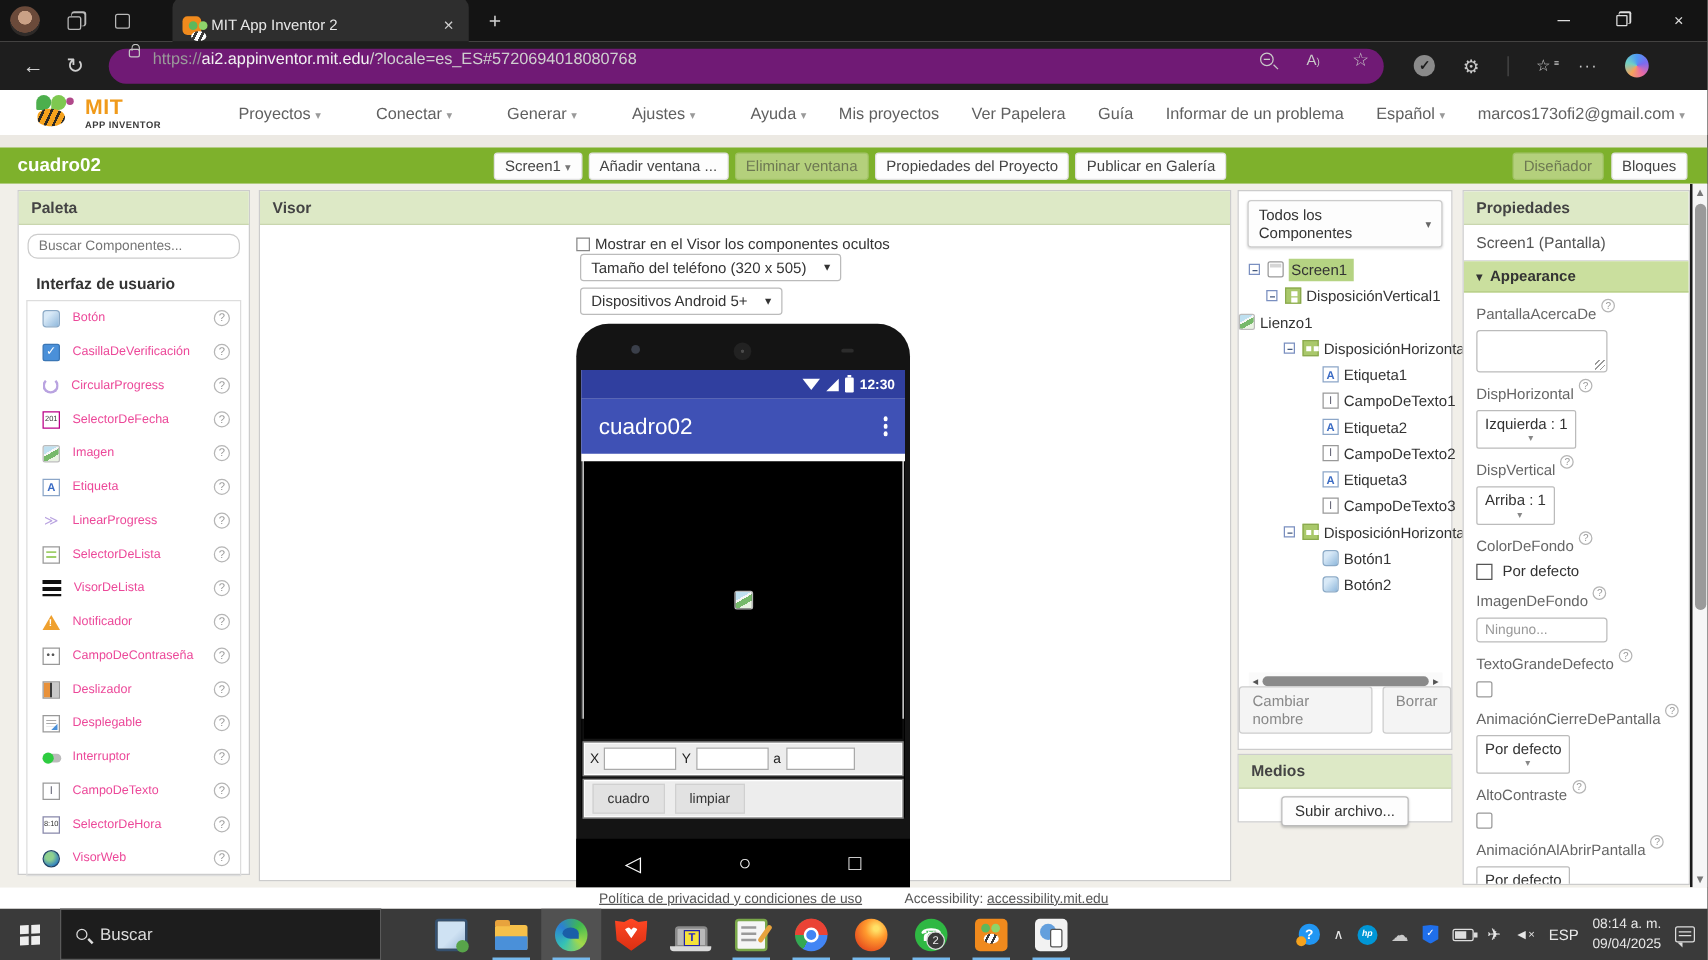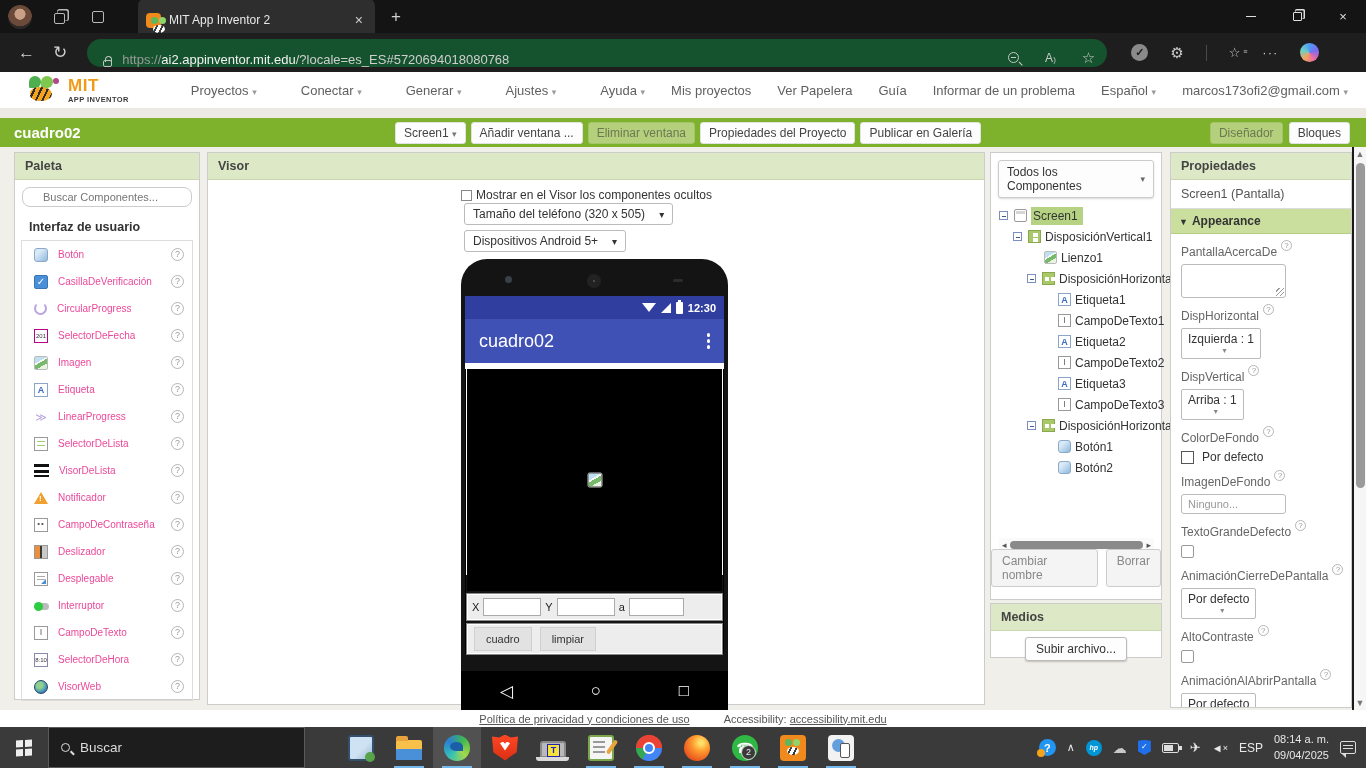--- a/index.html
+++ b/index.html
@@ -18,21 +18,21 @@
   .tab-title { color:#e8e8e8; font-size:12px; flex:1; margin-left:8px; white-space:nowrap; overflow:hidden; }
   .tab-close { color:#cfcfcf; font-size:14px; padding:0 4px; }
   .newtab { color:#cfcfcf; font-size:17px; margin-left:16px; }
   .wincontrols { margin-left:auto; display:flex; height:100%; }
   .winbtn { width:46px; height:100%; display:flex; align-items:center; justify-content:center; color:#dedede; font-size:13px; }
   .minline { width:10px; height:1.4px; background:#dedede; }
   .restoresq { width:9px; height:9px; border:1.2px solid #dedede; border-radius:1px; box-shadow:2px -2px 0 -0.5px #141414, 2.5px -2.5px 0 0.5px #dedede; }
 
   .addrbar { position:absolute; left:0; top:33px; width:1366px; height:39px; background:#1e1e1e; display:flex; align-items:center; }
   .nav-ico { color:#cfcfcf; font-size:17px; margin-left:18px; }
-  .urlpill { margin-left:20px; width:1020px; height:28px; background:#14532d; border-radius:14px; display:flex; align-items:flex-end; padding:0 12px; }
+  .urlpill { margin-left:20px; width:1020px; height:28px; background:#701a75; border-radius:14px; display:flex; align-items:flex-start; padding:0 12px; }
   .lock { width:9px; height:7px; border:1.3px solid #c3c3c3; border-radius:2px; position:relative; margin:0 10px 0 4px; }
   .lock::before { content:""; position:absolute; left:1px; top:-5px; width:5px; height:5px; border:1.3px solid #c3c3c3; border-bottom:none; border-radius:4px 4px 0 0; }
   .url { font-size:13px; color:#9a9a9a; white-space:nowrap; }
   .url b { color:#f2f2f2; font-weight:normal; }
   .url span.path { color:#cfcfcf; }
   .pill-right { margin-left:auto; display:flex; align-items:center; gap:26px; color:#c9c9c9; }
   .zoomout { width:11px; height:11px; border:1.4px solid #c9c9c9; border-radius:50%; position:relative; }
   .zoomout::before { content:""; position:absolute; left:2px; top:4px; width:5px; height:1.3px; background:#c9c9c9; }
   .zoomout::after { content:""; position:absolute; left:9px; top:10px; width:5px; height:1.4px; background:#c9c9c9; transform:rotate(45deg); }
   .readaloud { font-size:12px; color:#c9c9c9; }
@@ -72,21 +72,21 @@
   .gbtn.dis { background:#b4d07c; border-color:#a3c468; color:#6d7852; }
   .gb-right { position:absolute; right:16px; display:flex; gap:6px; }
 
   
   .workspace { position:absolute; left:0; top:147px; width:1366px; height:563px; background:#f1efe9; overflow:hidden; }
   .panel { position:absolute; background:#fff; border:1px solid #ccc; }
   .phead { background:#dde9c6; border-bottom:1px solid #c9d6ae; font-size:12.5px; font-weight:bold; color:#444; padding:6px 10px; }
 
   
   .palette { left:14px; top:5px; width:186px; height:548px; }
-  .pal-search { width:170px; margin:7px 7px 4px 7px; border:1px solid #ccc; border-radius:8px; font-size:11px; color:#999; padding:3px 20px; outline:none; }
+  .pal-search { width:170px; margin:7px 7px 4px 7px; border:1px solid #ccc; border-radius:8px; font-size:11px; color:#999; padding:3px 8px; outline:none; }
   .pal-section { font-size:12.5px; font-weight:bold; color:#333; padding:9px 10px 6px 14px; }
   .pal-list { margin:0 6px; border:1px solid #ddd; }
   .pal-item { display:flex; align-items:center; height:27px; padding:0 8px 0 12px; }
   .pal-label { font-size:10px; color:#ec4899; margin-left:10px; flex:1; white-space:nowrap; overflow:hidden; }
   .help { width:13px; height:13px; border:1px solid #b5b5b5; border-radius:50%; color:#999; font-size:9px; line-height:11px; text-align:center; flex:none; }
 
   
   .ci { width:14px; height:14px; flex:none; position:relative; display:inline-block; }
   .ci-button { background:linear-gradient(135deg,#d8e9f7 30%,#8fb8dc); border:1px solid #8aa9c6; border-radius:3px; }
   .ci-checkbox { background:#4a90d9; border:1px solid #3a76b5; border-radius:2px; color:#fff; font-size:10px; line-height:12px; text-align:center; }
@@ -158,21 +158,21 @@
   .components { left:990px; top:5px; width:172px; height:448px; }
   .allcomp { margin:7px; display:inline-flex; align-items:center; background:#fdfdfd; border:1px solid #ccc; border-radius:3px; box-shadow:0 1px 2px rgba(0,0,0,0.15); font-size:12px; color:#333; padding:4px 8px; }
   .allcomp .car { margin-left:6px; font-size:9px; color:#666; }
   .trow { display:flex; align-items:center; height:21px; font-size:12px; color:#333; }
   .tw { width:9px; height:9px; border:1px solid #7a8fc0; background:#fff; position:relative; margin-right:6px; flex:none; }
   .tw::after { content:""; position:absolute; left:1.5px; right:1.5px; top:3.5px; height:1.5px; background:#44597e; }
   .trow .ci { margin-right:4px; width:13px; height:13px; }
   .tlabel { white-space:nowrap; }
   .tlabel.sel { background:#b5d382; padding:2px 5px 2px 2px; }
   .d0 { padding-left:8px; } .d1 { padding-left:22px; } .d2 { padding-left:36px; } .d3 { padding-left:67px; }
-  .d2leaf { padding-left:53px; }
+  .d2leaf { }
   .hscroll { position:absolute; left:8px; bottom:48px; width:155px; height:13px; background:#fafafa; display:flex; align-items:center; }
   .hscroll .arr { font-size:9px; color:#555; padding:0 3px; }
   .hthumb { flex:1; height:8px; background:#8a8a8a; border-radius:4px; }
   .comp-btns { position:absolute; left:0; bottom:12px; width:100%; display:flex; justify-content:center; gap:8px; }
   .cbtn { background:#f4f4f4; border:1px solid #ccc; border-radius:3px; color:#888; font-size:12px; padding:4px 10px; }
 
   
   .media { left:990px; top:456px; width:172px; height:55px; }
   .upload-wrap { display:flex; justify-content:center; padding-top:6px; }
   .ubtn { background:#fdfdfd; border:1px solid #bbb; border-radius:3px; box-shadow:0 1px 2px rgba(0,0,0,0.2); font-size:12px; color:#333; padding:4px 10px; }

